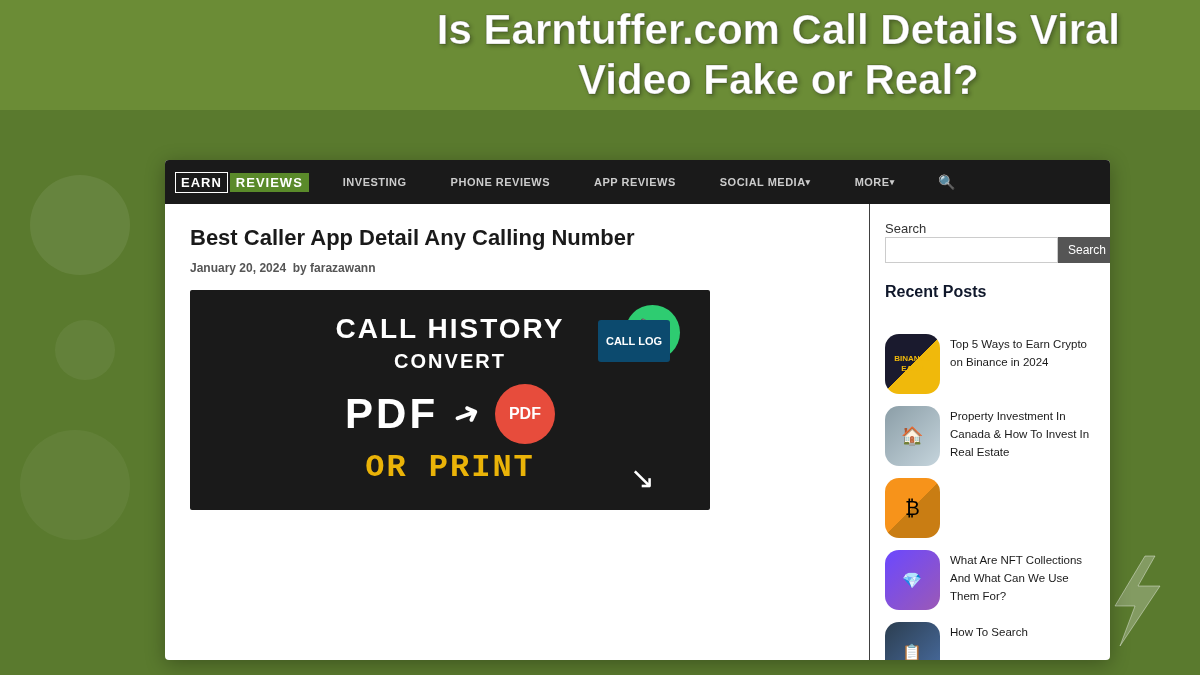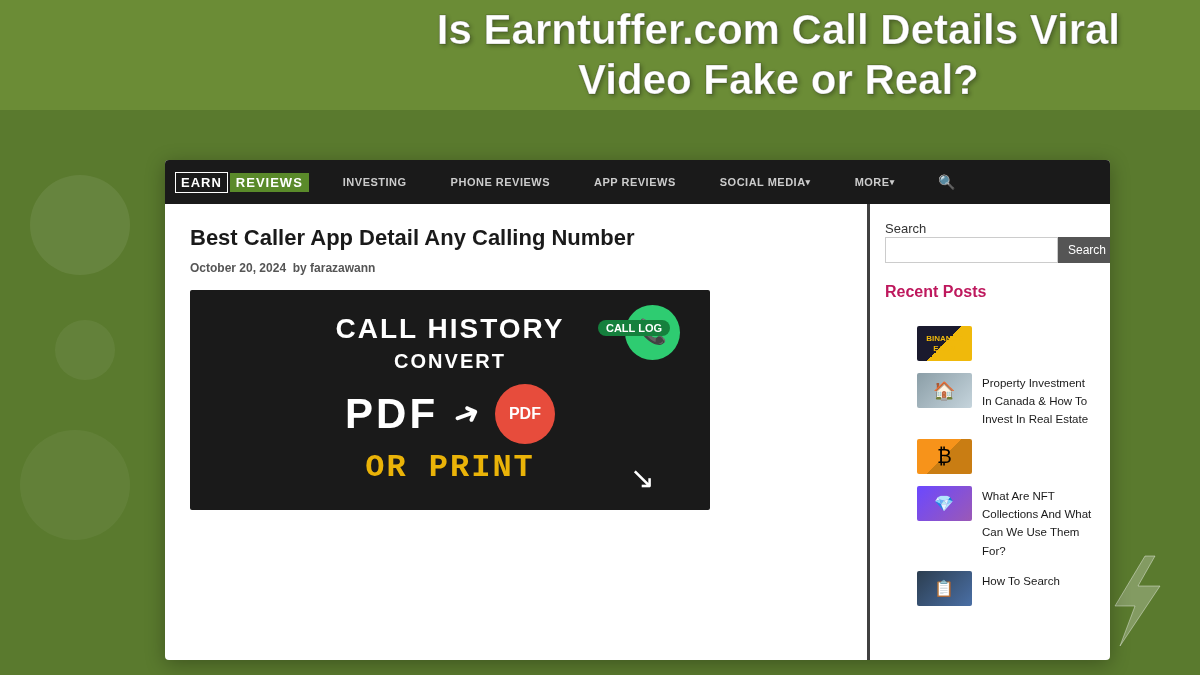--- a/index.html
+++ b/index.html
@@ -123,21 +123,21 @@
       display: flex;
       height: calc(100% - 44px);
       overflow: hidden;
     }
 
     
     .main-content {
       flex: 1;
       padding: 20px 25px;
       overflow: hidden;
-      border-right: 3px solid #404040;
+      border-right: 1px solid #404040;
     }
 
     .article-title {
       font-size: 22px;
       font-weight: 900;
       color: #1a1a1a;
       margin-bottom: 8px;
       line-height: 1.3;
     }
 
@@ -207,26 +207,26 @@
       justify-content: center;
       color: white;
       font-size: 16px;
       font-weight: 900;
     }
 
     .img-call-log {
       position: absolute;
       top: 30px;
       right: 40px;
-      background: #15803d;
+      background: #0c4a6e;
       color: white;
       font-size: 11px;
       font-weight: 900;
-      padding: 2px 8px;
-      border-radius: 9px;
+      padding: 15px 8px;
+      border-radius: 3px;
     }
 
     .img-phone-icon {
       position: absolute;
       top: 15px;
       right: 30px;
       width: 55px;
       height: 55px;
       background: #2ecc71;
       border-radius: 50%;
@@ -279,39 +279,38 @@
       color: white;
       border: none;
       padding: 5px 10px;
       font-size: 12px;
       cursor: pointer;
     }
 
     .recent-posts-title {
       font-size: 16px;
       font-weight: bold;
-      color: #be185d;
-      margin-bottom: 20px;
+      color: #0f172a;
+      margin-bottom: 28px;
       padding-bottom: 5px;
     }
 
     .post-item {
       display: flex;
       gap: 10px;
       margin-bottom: 12px;
       align-items: flex-start;
     }
 
     .post-thumb {
       width: 55px;
-      height: 35px;
+      height: 60px;
       flex-shrink: 0;
-      border-radius: 2px;
-      overflow: hidden;
-      margin-left: 32px;
+      border-radius: 14px;
+      overflow: hidden;
     }
 
     .thumb-crypto {
       background: linear-gradient(135deg, #1a1a2e 50%, #f0b90b 50%);
       width: 100%;
       height: 100%;
       display: flex;
       align-items: center;
       justify-content: center;
       font-size: 9px;
@@ -445,21 +444,21 @@
       <span class="nav-item with-arrow">More</span>
       <span class="nav-search">🔍</span>
     </div>
   </nav>
 
   <div class="content-area">
 
     <main class="main-content">
       <h1 class="article-title">Best Caller App Detail Any Calling Number</h1>
       <p class="article-meta">
-        <span>October 20, 2024</span>
+        <span>January 20, 2024</span>
         &nbsp;<span>by</span>&nbsp;<span>farazawann</span>
       </p>
 
       <div class="article-image">
 
         <div class="img-phone-icon">📞</div>
 
         <div class="img-call-log">CALL LOG</div>
 
         <div class="img-title-line">CALL HISTORY</div>
@@ -485,20 +484,23 @@
 
       <div class="recent-posts-title">Recent Posts</div>
 
       
       <div class="post-item">
         <div class="post-thumb">
           <div class="thumb-crypto">
             <span style="font-size:8px;text-align:center;line-height:1.2;color:#f0b90b;">BINANCE<br>EARN</span>
           </div>
         </div>
+        <div class="post-info">
+          <span class="post-title">Top 5 Ways to Earn Crypto on Binance in 2024</span>
+        </div>
       </div>
 
       
       <div class="post-item">
         <div class="post-thumb">
           <div class="thumb-property">🏠</div>
         </div>
         <div class="post-info">
           <span class="post-title">Property Investment In Canada &amp; How To Invest In Real Estate</span>
         </div>

